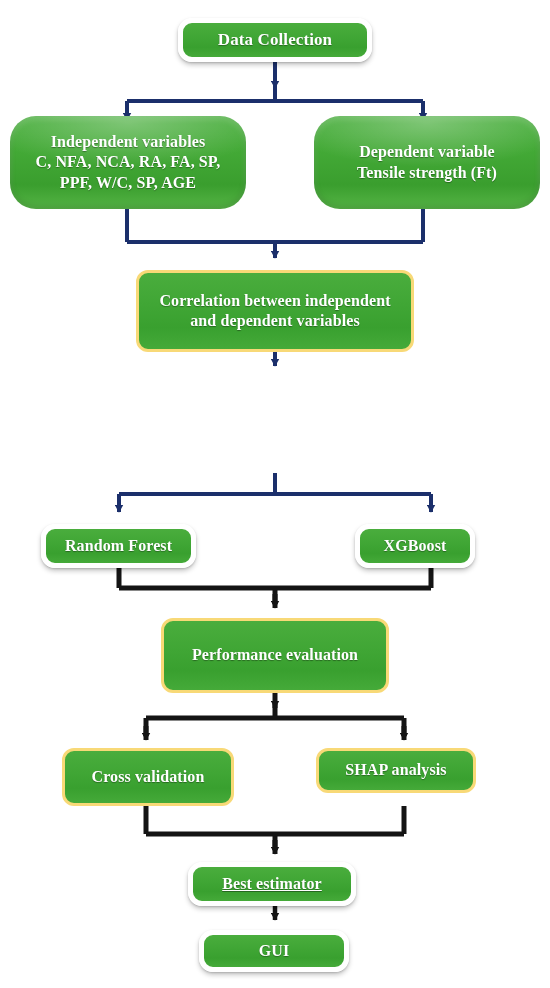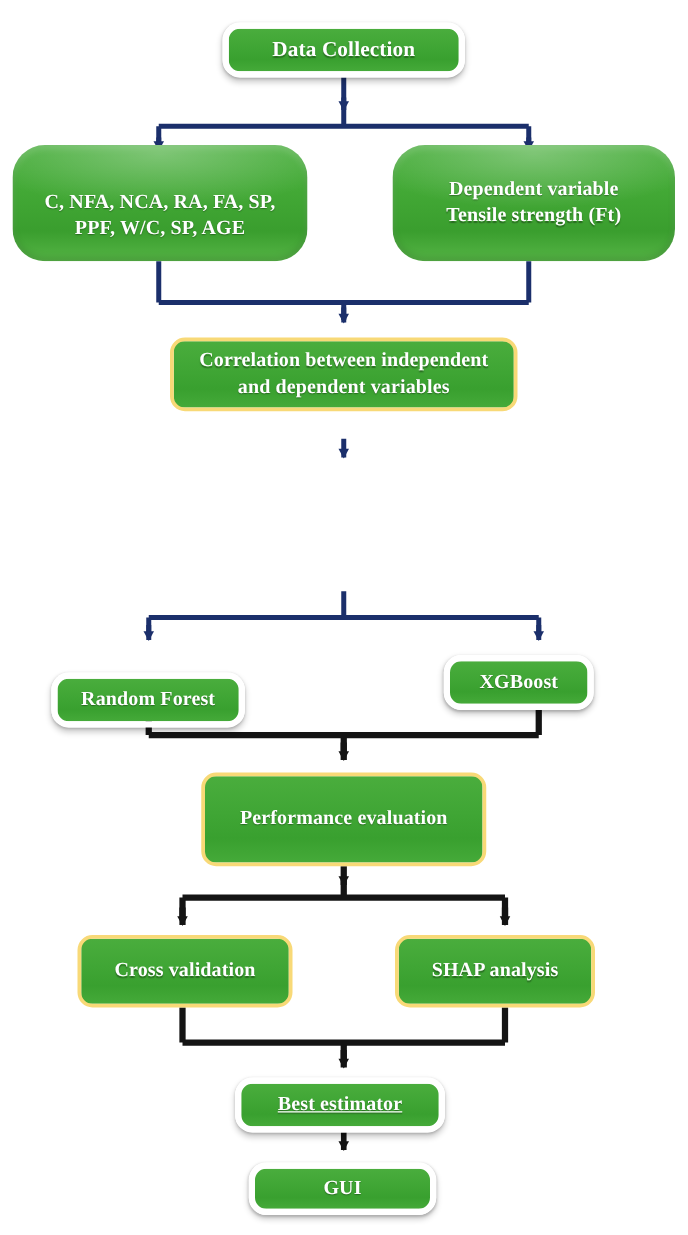--- a/index.html
+++ b/index.html
@@ -132,60 +132,60 @@
       <path d="M275,906 L275,920" stroke="#141414" stroke-width="4.5" fill="none" marker-end="url(#arrowBlack)"></path>
     </g>
   </svg>
 
   <div class="node white fs17" style="left:178px; top:18px; width:194px; height:44px;">
     <span class="txt">Data Collection</span>
   </div>
 
   <div class="node pill fs16" style="left:10px; top:116px; width:236px; height:93px;">
     <span class="txt">
-      <br>
+      <span>Independent variables</span><br>
       <span>C, NFA, NCA, RA, FA, SP,</span><br>
       <span>PPF, W/C, SP, AGE</span>
     </span>
   </div>
 
   <div class="node pill fs16" style="left:314px; top:116px; width:226px; height:93px;">
     <span class="txt">
       <span>Dependent variable</span><br>
       <span>Tensile strength (Ft)</span>
     </span>
   </div>
 
-  <div class="node gold fs16" style="left:136px; top:270px; width:278px; height:59px;">
+  <div class="node gold fs16" style="left:136px; top:270px; width:278px; height:82px;">
     <span class="txt">
       <span>Correlation between independent</span><br>
       <span>and dependent variables</span>
     </span>
   </div>
 
 
-  <div class="node white fs16" style="left:41px; top:538px; width:155px; height:44px;">
+  <div class="node white fs16" style="left:41px; top:524px; width:155px; height:44px;">
     <span class="txt">Random Forest</span>
   </div>
 
   <div class="node white fs16" style="left:355px; top:524px; width:120px; height:44px;text-align:right;">
     <span class="txt">XGBoost</span>
   </div>
 
   <div class="node gold fs16" style="left:161px; top:618px; width:228px; height:75px;">
     <span class="txt">
       <span>Performance evaluation</span><br>
     </span>
   </div>
 
   <div class="node gold fs16" style="left:62px; top:748px; width:172px; height:58px;">
     <span class="txt">Cross validation</span>
   </div>
 
-  <div class="node gold fs16" style="left:316px; top:748px; width:160px; height:58px;">
+  <div class="node gold fs16" style="left:316px; top:748px; width:160px; height:45px;">
     <span class="txt">SHAP analysis</span>
   </div>
 
   <div class="node white fs16" style="left:188px; top:862px; width:168px; height:44px;text-decoration:underline;">
     <span class="txt">Best estimator</span>
   </div>
 
   <div class="node white fs16" style="left:199px; top:930px; width:150px; height:42px;">
     <span class="txt">GUI</span>
   </div>

